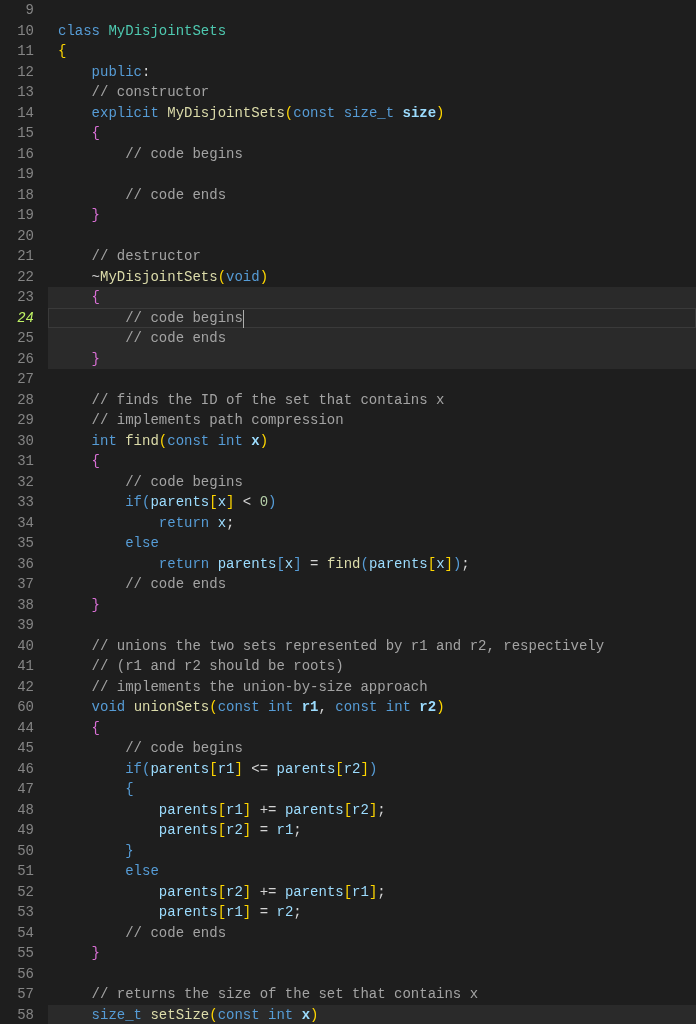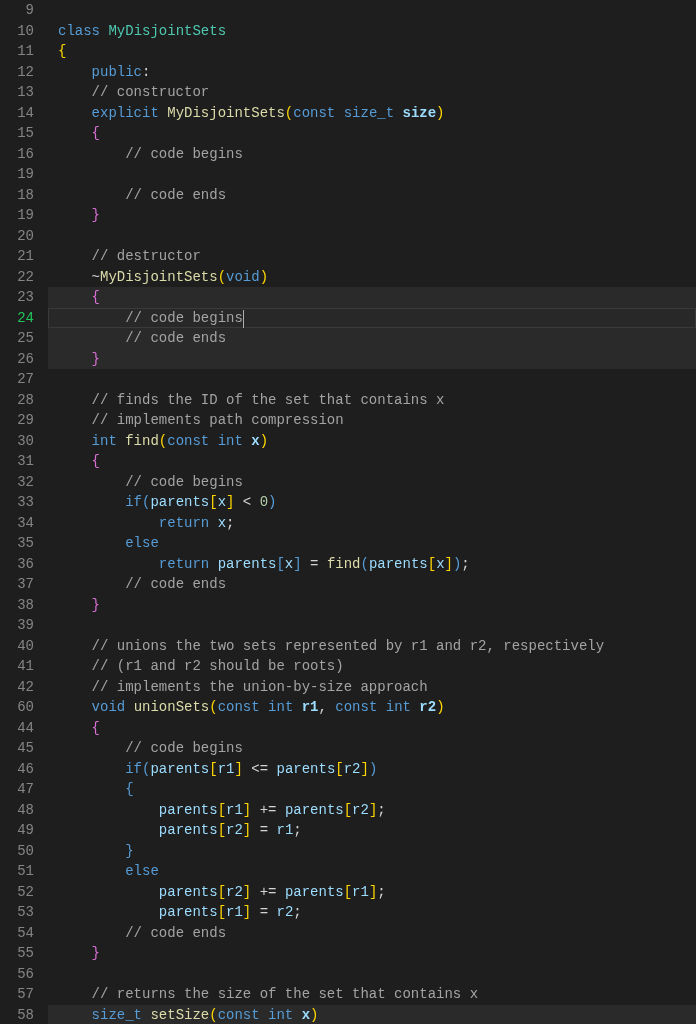--- a/index.html
+++ b/index.html
@@ -23,21 +23,22 @@
   text-align: right;
   padding: 0 14px 0 8px;
   user-select: none;
   width: 48px;
   flex-shrink: 0;
 }
 .gutter .ln {
   height: 20.5px;
 }
 .gutter .ln.active {
-  color: #22c55e;
+  color: #bef264;
+  font-style: italic;
 }
 .code {
   flex: 1;
   position: relative;
   color: #d4d4d4;
   white-space: pre;
 }
 .line {
   height: 20.5px;
   position: relative;

